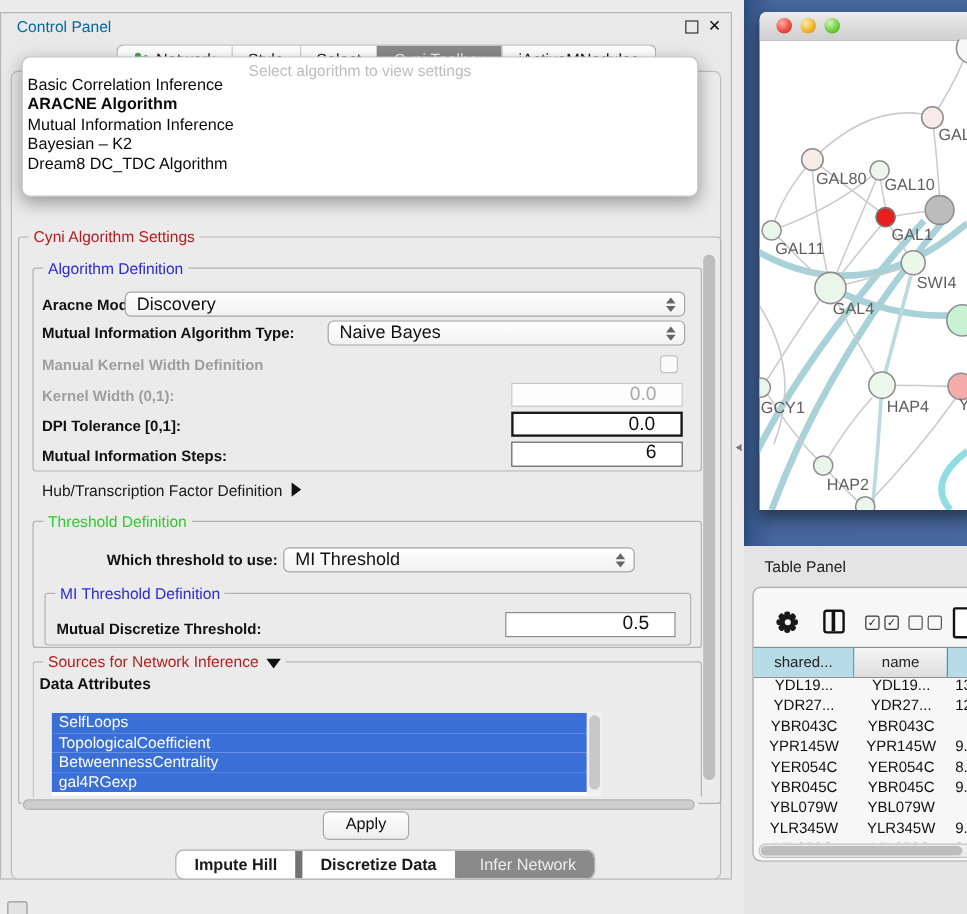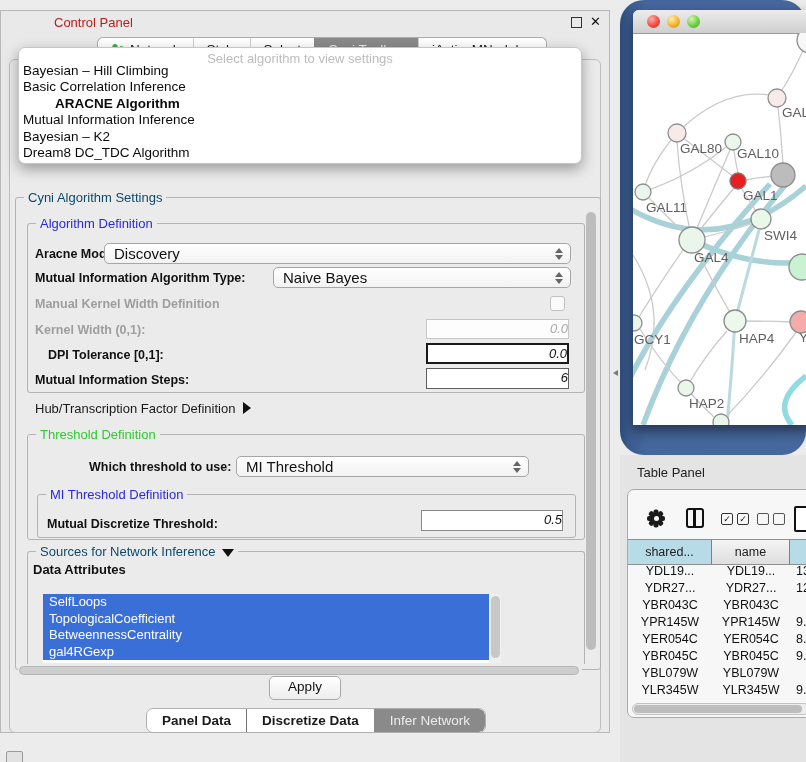--- a/index.html
+++ b/index.html
@@ -4,21 +4,21 @@
 <style>
   html,body{margin:0;padding:0;}
   body{
     width:806px;height:762px;position:relative;overflow:hidden;
     background:#ececec;
     font-family:"Liberation Sans","DejaVu Sans",sans-serif;
     -webkit-font-smoothing:antialiased;
   }
   
   .desktop{position:absolute;left:620px;top:0;width:186px;height:455px;
-    background:linear-gradient(90deg,#2c4c7c 0px,#3a5a8e 8px,#46679d 26px,#47689e 100%);border-radius:24px;}
+    background:linear-gradient(90deg,#2c4c7c 0px,#3a5a8e 8px,#46679d 26px,#47689e 100%);}
   .net-window{position:absolute;left:13px;top:10px;width:180px;height:415px;
     background:#fff;border-radius:6px 0 0 0;box-shadow:0 6px 14px rgba(0,0,0,.5);}
   .net-titlebar{position:absolute;left:0;top:0;width:100%;height:23px;
     background:linear-gradient(#ececec,#cfcfcf);border-bottom:1px solid #9a9a9a;border-radius:6px 0 0 0;}
   .tl{position:absolute;top:5px;width:13px;height:13px;border-radius:50%;}
   .tl.red{left:14px;background:radial-gradient(circle at 35% 30%,#ffa49e 5%,#ee4e44 55%,#b52e26);}
   .tl.yellow{left:34px;background:radial-gradient(circle at 35% 30%,#ffe7a8 5%,#f3b42e 55%,#c98f14);}
   .tl.green{left:54px;background:radial-gradient(circle at 35% 30%,#c9f2ae 5%,#74ce41 55%,#3f9a17);}
   #net-canvas{position:absolute;left:0;top:23px;}
   
@@ -53,54 +53,54 @@
   .tc.c0{width:84px;}
   .tc.c1{width:78px;}
   .tc.c2{flex:1;text-align:left;padding-left:6px;}
   .tbl-hscroll{position:absolute;left:4px;top:213px;width:176px;height:10px;background:#ededed;
     border:1px solid #c2c2c2;border-radius:6px;}
   .tbl-hscroll .thumb{position:absolute;left:1px;top:1px;width:168px;height:8px;background:#bdbdbd;border-radius:5px;}
   
   .control-window{position:absolute;left:0;top:10px;width:610px;height:723px;background:#e9e9e9;
     border:1px solid #b8b8b8;box-sizing:border-box;}
   .cp-titlebar{position:absolute;left:0;top:0;width:100%;height:22px;}
-  .cp-title{position:absolute;left:13px;top:4px;font-size:13px;color:#b91c1c;margin-left:40px;}
+  .cp-title{position:absolute;left:13px;top:4px;font-size:13px;color:#0369a1;}
   .float-icon{position:absolute;right:27px;top:6px;width:9px;height:9px;border:1.7px solid #333;}
   .close-icon{position:absolute;right:8px;top:3px;font-size:13px;font-weight:bold;color:#111;}
   
   .tab-row{position:absolute;left:96px;top:26px;height:23px;display:flex;background:#fff;
     border:1px solid #adadad;border-bottom:none;border-radius:6px 6px 0 0;overflow:hidden;}
   .tab{display:flex;align-items:center;padding:0 13px;font-size:13.5px;color:#1a1a1a;border-left:1px solid #d0d0d0;}
   .tab:first-child{border-left:none;}
   .tab.selected{background:#8a8a8a;color:#ececec;border-left-color:#8a8a8a;}
   .tab .net-ic{width:13px;height:14px;margin-right:6px;}
   
   .content-panel{position:absolute;left:8px;top:48px;width:592px;height:674px;background:#ebebeb;
     border:1px solid #bdbdbd;border-radius:6px;box-sizing:border-box;}
   
   .popup{position:absolute;left:18px;top:47px;width:562px;height:115px;background:#fff;
     border:1px solid #c6c6c6;border-radius:7px;box-shadow:0 5px 14px rgba(0,0,0,.35);z-index:50;}
   .popup .placeholder{position:absolute;left:0;top:3px;width:100%;text-align:center;font-size:13px;color:#bdbdbd;}
   .dd-list{position:absolute;left:2px;top:15px;width:556px;}
   .dd-item{font-size:13.5px;color:#0a0a0a;height:16.4px;line-height:16.4px;padding-left:2px;white-space:nowrap;}
-  .dd-item.selected{font-weight:bold;margin-left:32px;}
+  .dd-item.selected{font-weight:bold;}
   
   .group{position:absolute;border:1px solid #b3b3b3;border-radius:3px;}
-  .legend{position:absolute;top:-8px;left:8px;background:#ebebeb;padding:0 4px;font-size:13px;color:#0c4a6e;white-space:nowrap;}
+  .legend{position:absolute;top:-8px;left:8px;background:#ebebeb;padding:0 4px;font-size:13px;color:#b91c1c;white-space:nowrap;}
   .legend.blue{color:#2a2ad8;}
   .legend.green{color:#2ecc2e;}
   .lbl{position:absolute;font-size:12.5px;font-weight:bold;color:#111;white-space:nowrap;}
   .lbl.disabled{color:#9e9e9e;}
   .combo{position:absolute;height:21px;background:linear-gradient(#ffffff,#f2f2f2);border:1px solid #a6a6a6;
     border-radius:5px;box-sizing:border-box;font-size:15px;color:#111;line-height:19px;padding-left:9px;}
   .stepper{position:absolute;right:7px;top:3px;width:8px;height:14px;}
   .stepper .up{position:absolute;left:0;top:1px;width:0;height:0;border-left:4px solid transparent;border-right:4px solid transparent;border-bottom:5px solid #666;}
   .stepper .dn{position:absolute;left:0;bottom:1px;width:0;height:0;border-left:4px solid transparent;border-right:4px solid transparent;border-top:5px solid #666;}
-  .field{position:absolute;height:20px;background:#fff;box-sizing:border-box;font-size:13px;
-    text-align:right;padding-right:0;line-height:18px;color:#111;font-style:italic;}
+  .field{position:absolute;height:20px;background:#fff;box-sizing:border-box;font-size:16px;
+    text-align:right;padding-right:21px;line-height:18px;color:#111;}
   .field.disabled{border:1px solid #c6c6c6;color:#a8a8a8;background:#fdfdfd;}
   .field.focus{border:2px solid #1a1a1a;}
   .field.thin{border:1px solid #5f5f5f;}
   .checkbox{position:absolute;width:13px;height:13px;border:1px solid #c2c2c2;border-radius:3px;background:#fafafa;}
   .tri-right{display:inline-block;width:0;height:0;border-top:6px solid transparent;border-bottom:6px solid transparent;border-left:8px solid #111;margin-left:8px;vertical-align:-1px;}
   .tri-down{display:inline-block;width:0;height:0;border-left:6px solid transparent;border-right:6px solid transparent;border-top:8px solid #111;margin-left:6px;vertical-align:-1px;}
   
   .attr-list{position:absolute;left:42px;top:583px;width:458px;height:69px;background:#fff;overflow:hidden;}
   .attr-item{width:446px;height:16.6px;line-height:16.6px;background:#3a6fd8;color:#fff;font-size:13px;padding-left:6px;box-sizing:border-box;white-space:nowrap;}
   .attr-scroll{position:absolute;right:0;top:0;width:12px;height:69px;background:#f0f0f0;}
@@ -108,21 +108,21 @@
   
   .v-scroll{position:absolute;left:584px;top:200px;width:12px;height:452px;background:#ececec;border-radius:6px;}
   .v-scroll .thumb{position:absolute;left:1px;top:1px;width:10px;height:438px;background:#bdbdbd;border-radius:5px;}
   .h-scroll{position:absolute;left:17px;top:654px;width:564px;height:11px;background:#ececec;border-radius:6px;}
   .h-scroll .thumb{position:absolute;left:1px;top:1px;width:560px;height:9px;background:#cdcdcd;border:1px solid #b5b5b5;box-sizing:border-box;border-radius:5px;}
   
   .apply-btn{position:absolute;left:268px;top:665px;width:70px;height:22px;background:linear-gradient(#ffffff,#ededed);
     border:1px solid #a8a8a8;border-radius:5px;font-size:13.5px;color:#111;text-align:center;line-height:20px;z-index:60;}
   .bottom-tabs{position:absolute;left:145px;top:697px;height:23px;display:flex;background:#fff;
     border:1px solid #b0b0b0;border-radius:7px;overflow:hidden;z-index:60;}
-  .btab{display:flex;align-items:center;padding:0 15px;font-size:13.5px;font-weight:bold;color:#1a1a1a;border-left:1px solid #737373;}
+  .btab{display:flex;align-items:center;padding:0 15px;font-size:13.5px;font-weight:bold;color:#1a1a1a;border-left:6px solid #737373;}
   .btab:first-child{border-left:none;}
   .btab.selected{background:#8a8a8a;color:#ececec;font-weight:normal;border-left-color:#8a8a8a;border-radius:0 6px 6px 0;}
   
   .splitter-arrow{position:absolute;left:613px;top:370px;width:0;height:0;
     border-top:3.5px solid transparent;border-bottom:3.5px solid transparent;border-right:5px solid #7a7a7a;}
   .corner-chip{position:absolute;left:6px;top:751px;width:15px;height:14px;border:1.5px solid #9a9a9a;border-radius:2px;background:#e2e2e2;}
 </style>
 </head>
 <body>
 
@@ -330,21 +330,21 @@
     <span>Naive Bayes</span>
     <span class="stepper">
         <span class="up"></span>
         <span class="dn"></span>
       </span>
   </div>
   <span class="lbl disabled" style="left:34px;top:286px;">Manual Kernel Width Definition</span>
   <span class="checkbox" style="left:549px;top:285px;"></span>
   <span class="lbl disabled" style="left:34px;top:312px;">Kernel Width (0,1):</span>
   <div class="field disabled" style="left:425px;top:308px;width:143px;">0.0</div>
-  <span class="lbl" style="left:47px;top:337px;">DPI Tolerance [0,1]:</span>
+  <span class="lbl" style="left:34px;top:337px;">DPI Tolerance [0,1]:</span>
   <div class="field focus" style="left:425px;top:332px;width:143px;height:21px;">0.0</div>
   <span class="lbl" style="left:34px;top:362px;">Mutual Information Steps:</span>
   <div class="field thin" style="left:425px;top:357px;width:143px;height:21px;">6</div>
 
   <div style="position:absolute;left:34px;top:390px;font-size:13px;color:#1a1a1a;">
     <span>Hub/Transcription Factor Definition</span><span class="tri-right"></span>
   </div>
 
   <div class="group" style="left:26px;top:423px;width:556px;height:104px;text-align:right;">
     <span class="legend green">Threshold Definition</span>
@@ -381,30 +381,29 @@
   <div class="v-scroll">
       <span class="thumb"></span>
     </div>
   <div class="h-scroll">
       <span class="thumb"></span>
     </div>
 
   <div class="apply-btn">Apply</div>
 
   <div class="bottom-tabs" id="bottom-tabs">
-      <div class="btab">Panel Data</div>
+      <div class="btab">Impute Hill</div>
       <div class="btab">Discretize Data</div>
       <div class="btab selected">Infer Network</div>
     </div>
 </div>
 
 <div class="popup">
   <div class="placeholder">Select algorithm to view settings</div>
   <div class="dd-list" id="dd-list">
-      <div class="dd-item">Bayesian – Hill Climbing</div>
       <div class="dd-item">Basic Correlation Inference</div>
       <div class="dd-item selected">ARACNE Algorithm</div>
       <div class="dd-item">Mutual Information Inference</div>
       <div class="dd-item">Bayesian – K2</div>
       <div class="dd-item">Dream8 DC_TDC Algorithm</div>
     </div>
 </div>
 
 <div class="splitter-arrow"></div>
 <div class="corner-chip"></div>

